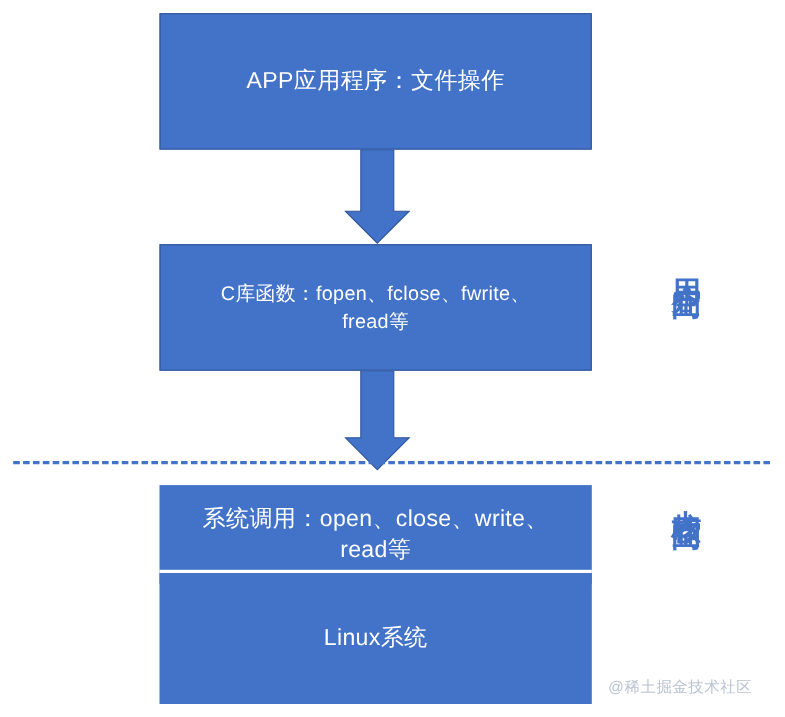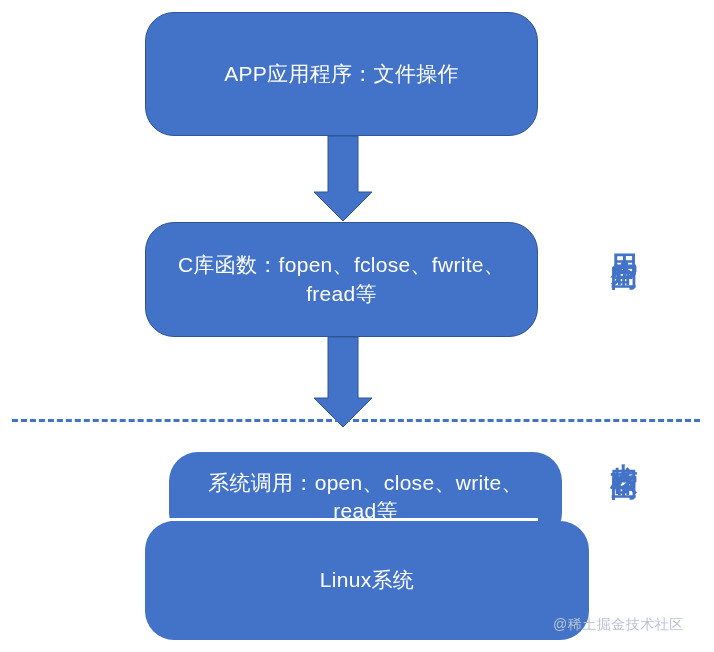--- a/index.html
+++ b/index.html
@@ -23,52 +23,50 @@
     position: absolute;
     background: #4273C8;
     color: #ffffff;
     display: flex;
     align-items: center;
     justify-content: center;
     text-align: center;
     box-sizing: border-box;
     line-height: 1.35;
     letter-spacing: 0.3px;
-    border-radius: 29px;
   }
   .box-app {
     left: 145px;
     top: 12px;
     width: 393px;
     height: 124px;
     border: 1px solid #2F5597;
     font-size: 21px;
   }
   .box-clib {
     left: 145px;
     top: 222px;
     width: 393px;
     height: 115px;
     border: 1px solid #2F5597;
-    font-size: 21px;
+    font-size: 18px;
     padding: 0 12px;
   }
   .box-syscall {
     left: 145px;
-    top: 452px;
+    top: 441px;
     width: 393px;
     height: 90px;
     font-size: 21px;
     padding: 0 12px;
-    margin-left: 24px;
   }
   .box-linux {
     left: 145px;
     top: 521px;
-    width: 444px;
+    width: 393px;
     height: 119px;
     font-size: 21px;
   }
   .kernel-separator {
     position: absolute;
     left: 145px;
     top: 518px;
     width: 393px;
     height: 3px;
     background: #ffffff;

